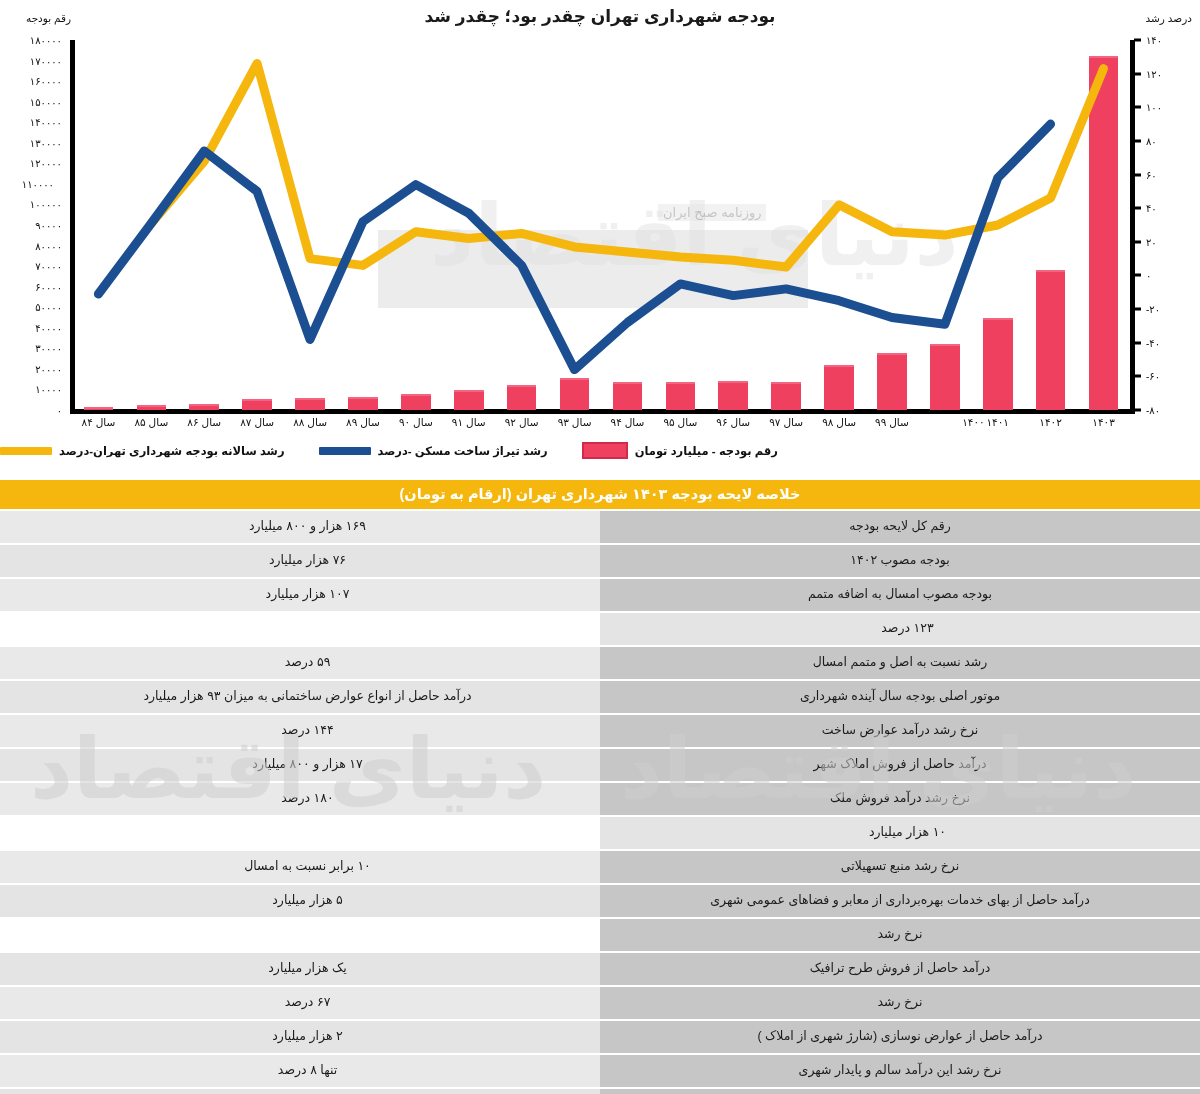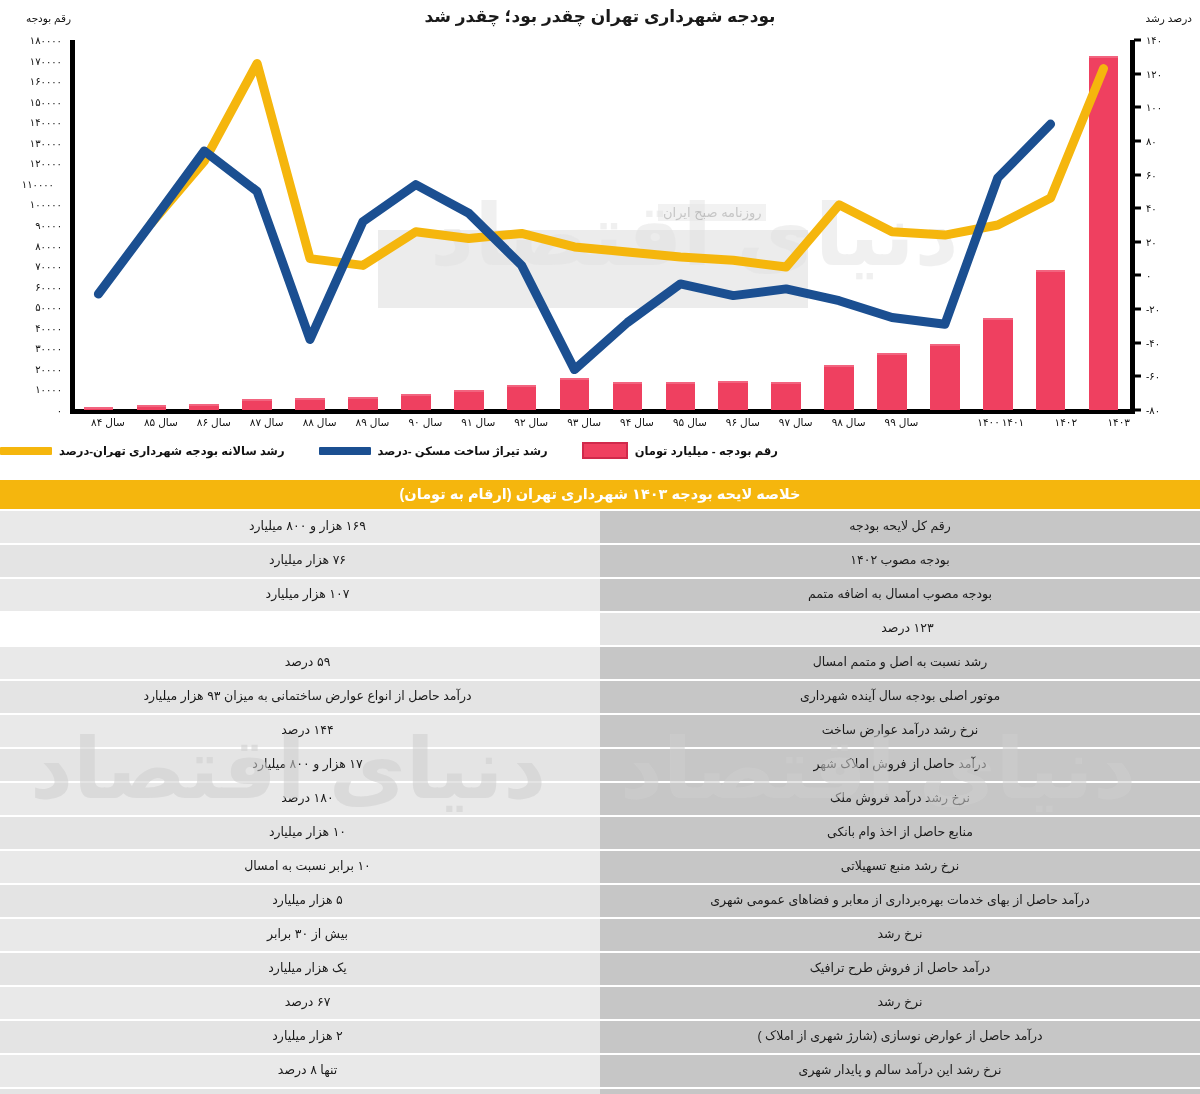--- a/index.html
+++ b/index.html
@@ -63,21 +63,21 @@
   }
 
   .bars, .lines { position: absolute; inset: 0; }
   .bar {
     position: absolute; bottom: 0;
     background: #ef4060;
     border-top: 2px solid #f2647f;
   }
   .xlabel {
     position: absolute; top: 416px;
-    font-size: 10.5px; color: #111; text-align: right;
+    font-size: 10.5px; color: #111; text-align: center;
     white-space: nowrap; transform-origin: center;
   }
 
   .watermark {
     position: absolute; pointer-events: none; user-select: none;
     opacity: .5;
   }
   .wm-band {
     background: #d9d9d9;
   }
@@ -294,34 +294,32 @@
         </div>
         <div class="trow">
           <div class="cell cell-label">درآمد حاصل از فروش املاک شهر</div>
           <div class="cell cell-value">۱۷ هزار و ۸۰۰ میلیارد</div>
         </div>
         <div class="trow">
           <div class="cell cell-label">نرخ رشد درآمد فروش ملک</div>
           <div class="cell cell-value">۱۸۰ درصد</div>
         </div>
         <div class="trow">
-          <div class="cell cell-label">منابع حاصل از اخذ وام بانکی</div>
           <div class="cell cell-value">۱۰ هزار میلیارد</div>
         </div>
         <div class="trow">
           <div class="cell cell-label">نرخ رشد منبع تسهیلاتی</div>
           <div class="cell cell-value">۱۰ برابر نسبت به امسال</div>
         </div>
         <div class="trow">
           <div class="cell cell-label">درآمد حاصل از بهای خدمات بهره‌برداری از معابر و فضاهای عمومی شهری</div>
           <div class="cell cell-value">۵ هزار میلیارد</div>
         </div>
         <div class="trow">
           <div class="cell cell-label">نرخ رشد</div>
-          <div class="cell cell-value">بیش از ۳۰ برابر</div>
         </div>
         <div class="trow">
           <div class="cell cell-label">درآمد حاصل از فروش طرح ترافیک</div>
           <div class="cell cell-value">یک هزار میلیارد</div>
         </div>
         <div class="trow">
           <div class="cell cell-label">نرخ رشد</div>
           <div class="cell cell-value">۶۷ درصد</div>
         </div>
         <div class="trow">

